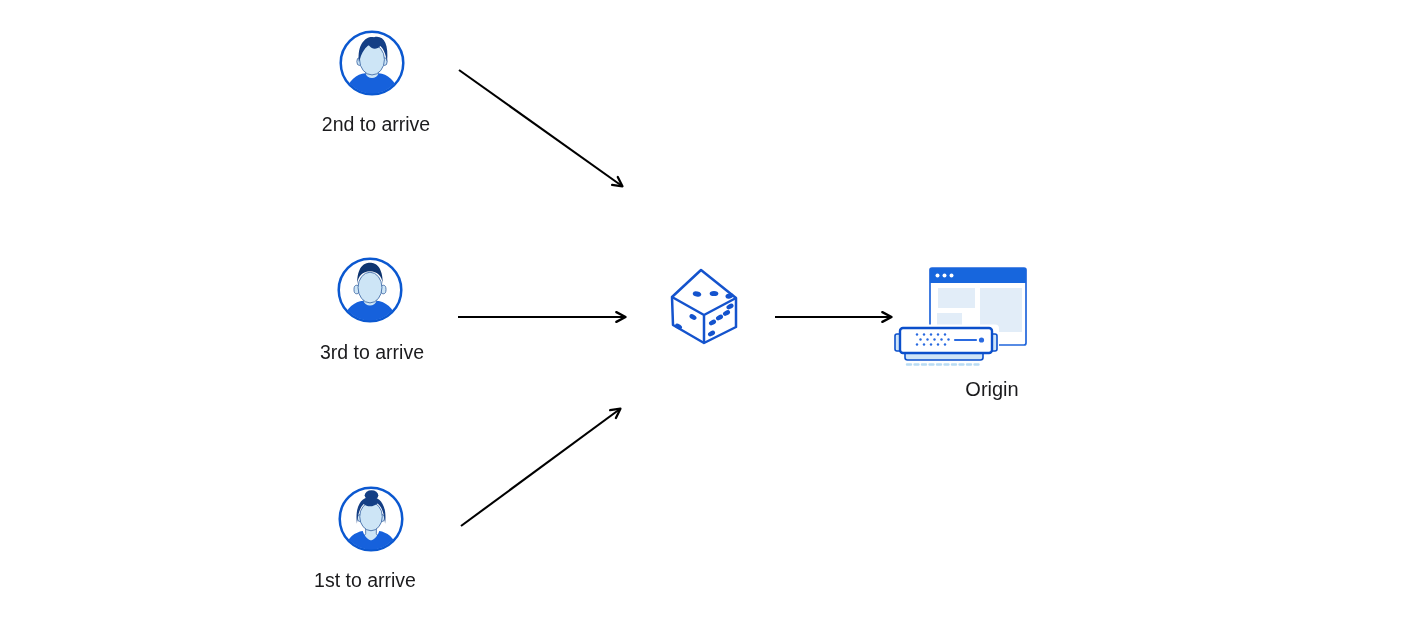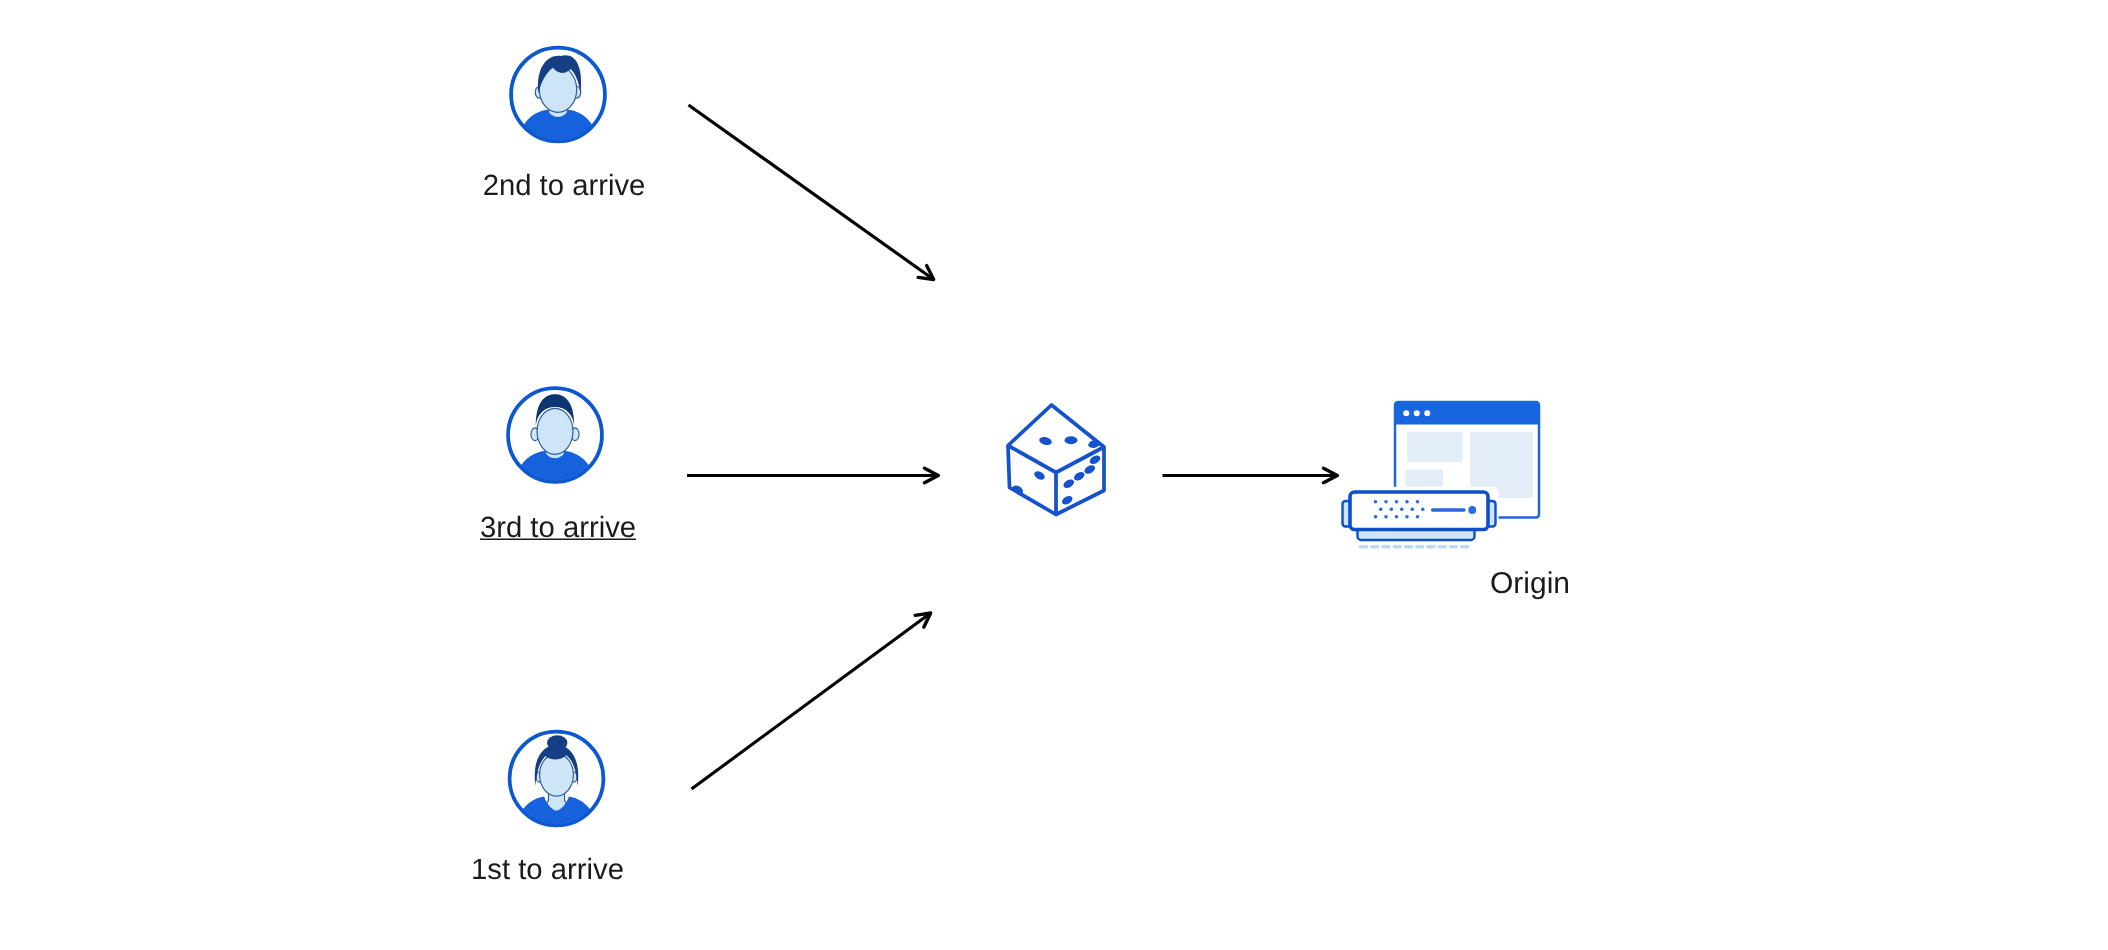--- a/index.html
+++ b/index.html
@@ -65,21 +65,21 @@
       <g clip-path="url(#c2)">
         <path d="M28.5,43 L28.5,52 Q35,57 41.5,52 L41.5,43 Z" fill="#cde5f6" stroke="#2d5b9d" stroke-width="0.8"></path>
         <path d="M6.5,70 C9,53.5 19,47 28,46 C30,52.5 40,52.5 42,46 C51,47 61,53.5 63.5,70 Z" fill="#1661dc"></path>
         <ellipse cx="21.3" cy="34.5" rx="2.8" ry="4.4" fill="#cde5f6" stroke="#2d5b9d" stroke-width="0.8"></ellipse>
         <ellipse cx="48.7" cy="34.5" rx="2.8" ry="4.4" fill="#cde5f6" stroke="#2d5b9d" stroke-width="0.8"></ellipse>
         <ellipse cx="35" cy="32.5" rx="12.3" ry="15.8" fill="#cde5f6" stroke="#2d5b9d" stroke-width="0.8"></ellipse>
         <path d="M21.8,29 C21.8,11.5 28.5,7 35,7 C41.5,7 48.2,11.5 48.2,29 C47.5,21 42.5,15.8 35,15.8 C27.5,15.8 22.5,21 21.8,29 Z" fill="#0f3570"></path>
       </g>
     </svg>
   </div>
-  <div class="node-label" style="left:372px;top:341px;text-decoration:underline;">3rd to arrive</div>
+  <div class="node-label" style="left:372px;top:341px;">3rd to arrive</div>
 
   <div class="abs" style="left:337px;top:485px;">
     <svg width="68" height="68" viewBox="0 0 70 70">
       <defs>
           <clipPath id="c3">
             <circle cx="35" cy="35" r="31.4"></circle>
           </clipPath>
         </defs>
       <circle cx="35" cy="35" r="32.2" fill="#fff" stroke="#0b58d0" stroke-width="2.6"></circle>
       <g clip-path="url(#c3)">
@@ -154,15 +154,15 @@
             <circle cx="45" cy="82.5" r="1.2"></circle>
             <circle cx="52" cy="82.5" r="1.2"></circle>
         </g>
         <circle cx="88.5" cy="78" r="2.6"></circle>
       </g>
       <line x1="62" y1="78" x2="83" y2="78" stroke="#2a6ae0" stroke-width="2.2" stroke-linecap="round"></line>
 
       <line x1="14" y1="102.5" x2="88" y2="102.5" stroke="#b9dcf4" stroke-width="2.4" stroke-dasharray="4 3.5" stroke-linecap="round"></line>
     </svg>
   </div>
-  <div class="node-label origin-label" style="left:1020px;top:377px;">Origin</div>
+  <div class="node-label origin-label" style="left:992px;top:377px;">Origin</div>
 
 </div>
 
 </body></html>

